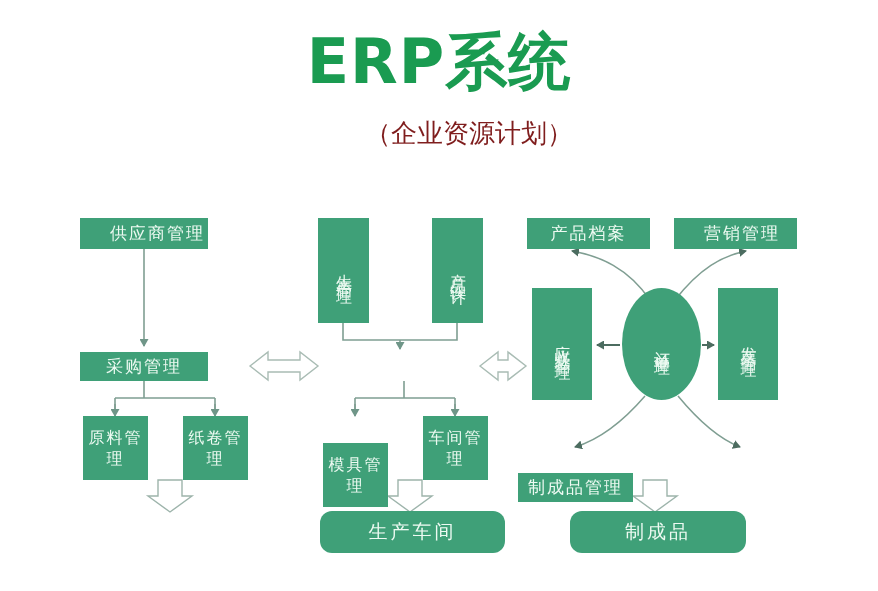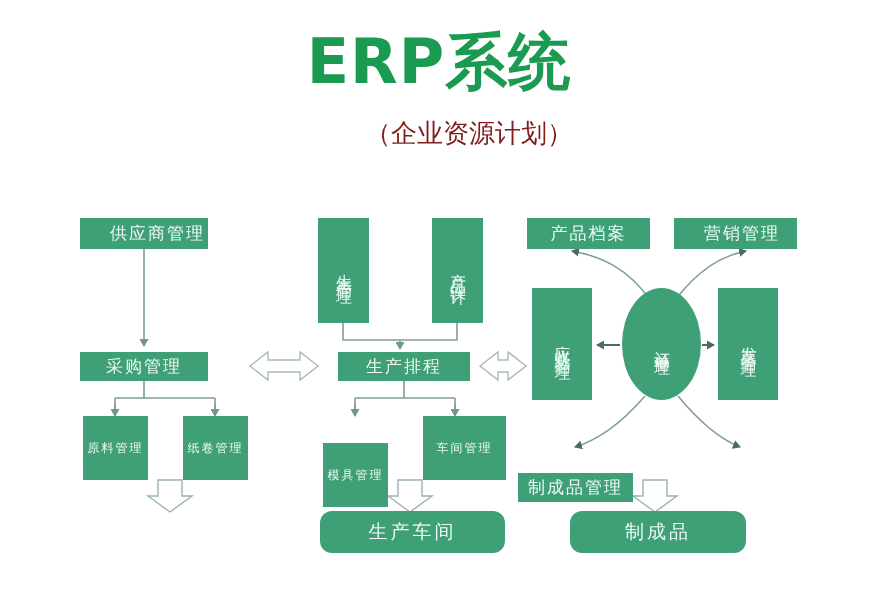--- a/index.html
+++ b/index.html
@@ -39,21 +39,21 @@
   }
   .node.hdr{font-size:17px;letter-spacing:2px;}
   
   .node.vert{
     writing-mode:vertical-rl;
     text-orientation:upright;
     letter-spacing:5px;
     font-size:16px;
   }
   
-  .node.two{font-size:12px;line-height:21px;letter-spacing:2px;}
+  .node.two{font-size:16px;line-height:21px;letter-spacing:2px;}
   
   .node.round{border-radius:12px;font-size:19px;letter-spacing:3px;}
   
   .node.oval{
     border-radius:50%;
     writing-mode:vertical-rl;text-orientation:upright;
     letter-spacing:3px;font-size:16px;
   }
 
   
@@ -151,25 +151,24 @@
 
   <div class="node two" style="left:83px;top:416px;width:65px;height:64px;">原料管理</div>
 
   <div class="node two" style="left:183px;top:416px;width:65px;height:64px;">纸卷管理</div>
 
 
   <div class="node vert" style="left:318px;top:218px;width:51px;height:105px;">生产管理</div>
 
   <div class="node vert" style="left:432px;top:218px;width:51px;height:105px;">产品设计</div>
 
-  <div class="node hdr" style="left:338px;top:352px;width:132px;height:29px;">生产排程</div>
 
   <div class="node two" style="left:323px;top:416px;width:65px;height:64px;margin-top:27px;">模具管理</div>
 
-  <div class="node two" style="left:423px;top:416px;width:83px;height:64px;">车间管理</div>
+  <div class="node two" style="left:423px;top:416px;width:65px;height:64px;">车间管理</div>
 
   <div class="node round" style="left:320px;top:511px;width:185px;height:42px;">生产车间</div>
 
   <div class="node hdr" style="left:527px;top:218px;width:123px;height:31px;">产品档案</div>
 
   <div class="node hdr" style="left:674px;top:218px;width:123px;height:31px;padding-left:13px;">营销管理</div>
 
   <div class="node vert" style="left:532px;top:288px;width:60px;height:112px;">应收款管理</div>
 
   <div class="node oval" style="left:622px;top:288px;width:79px;height:112px;">订单管理</div>

